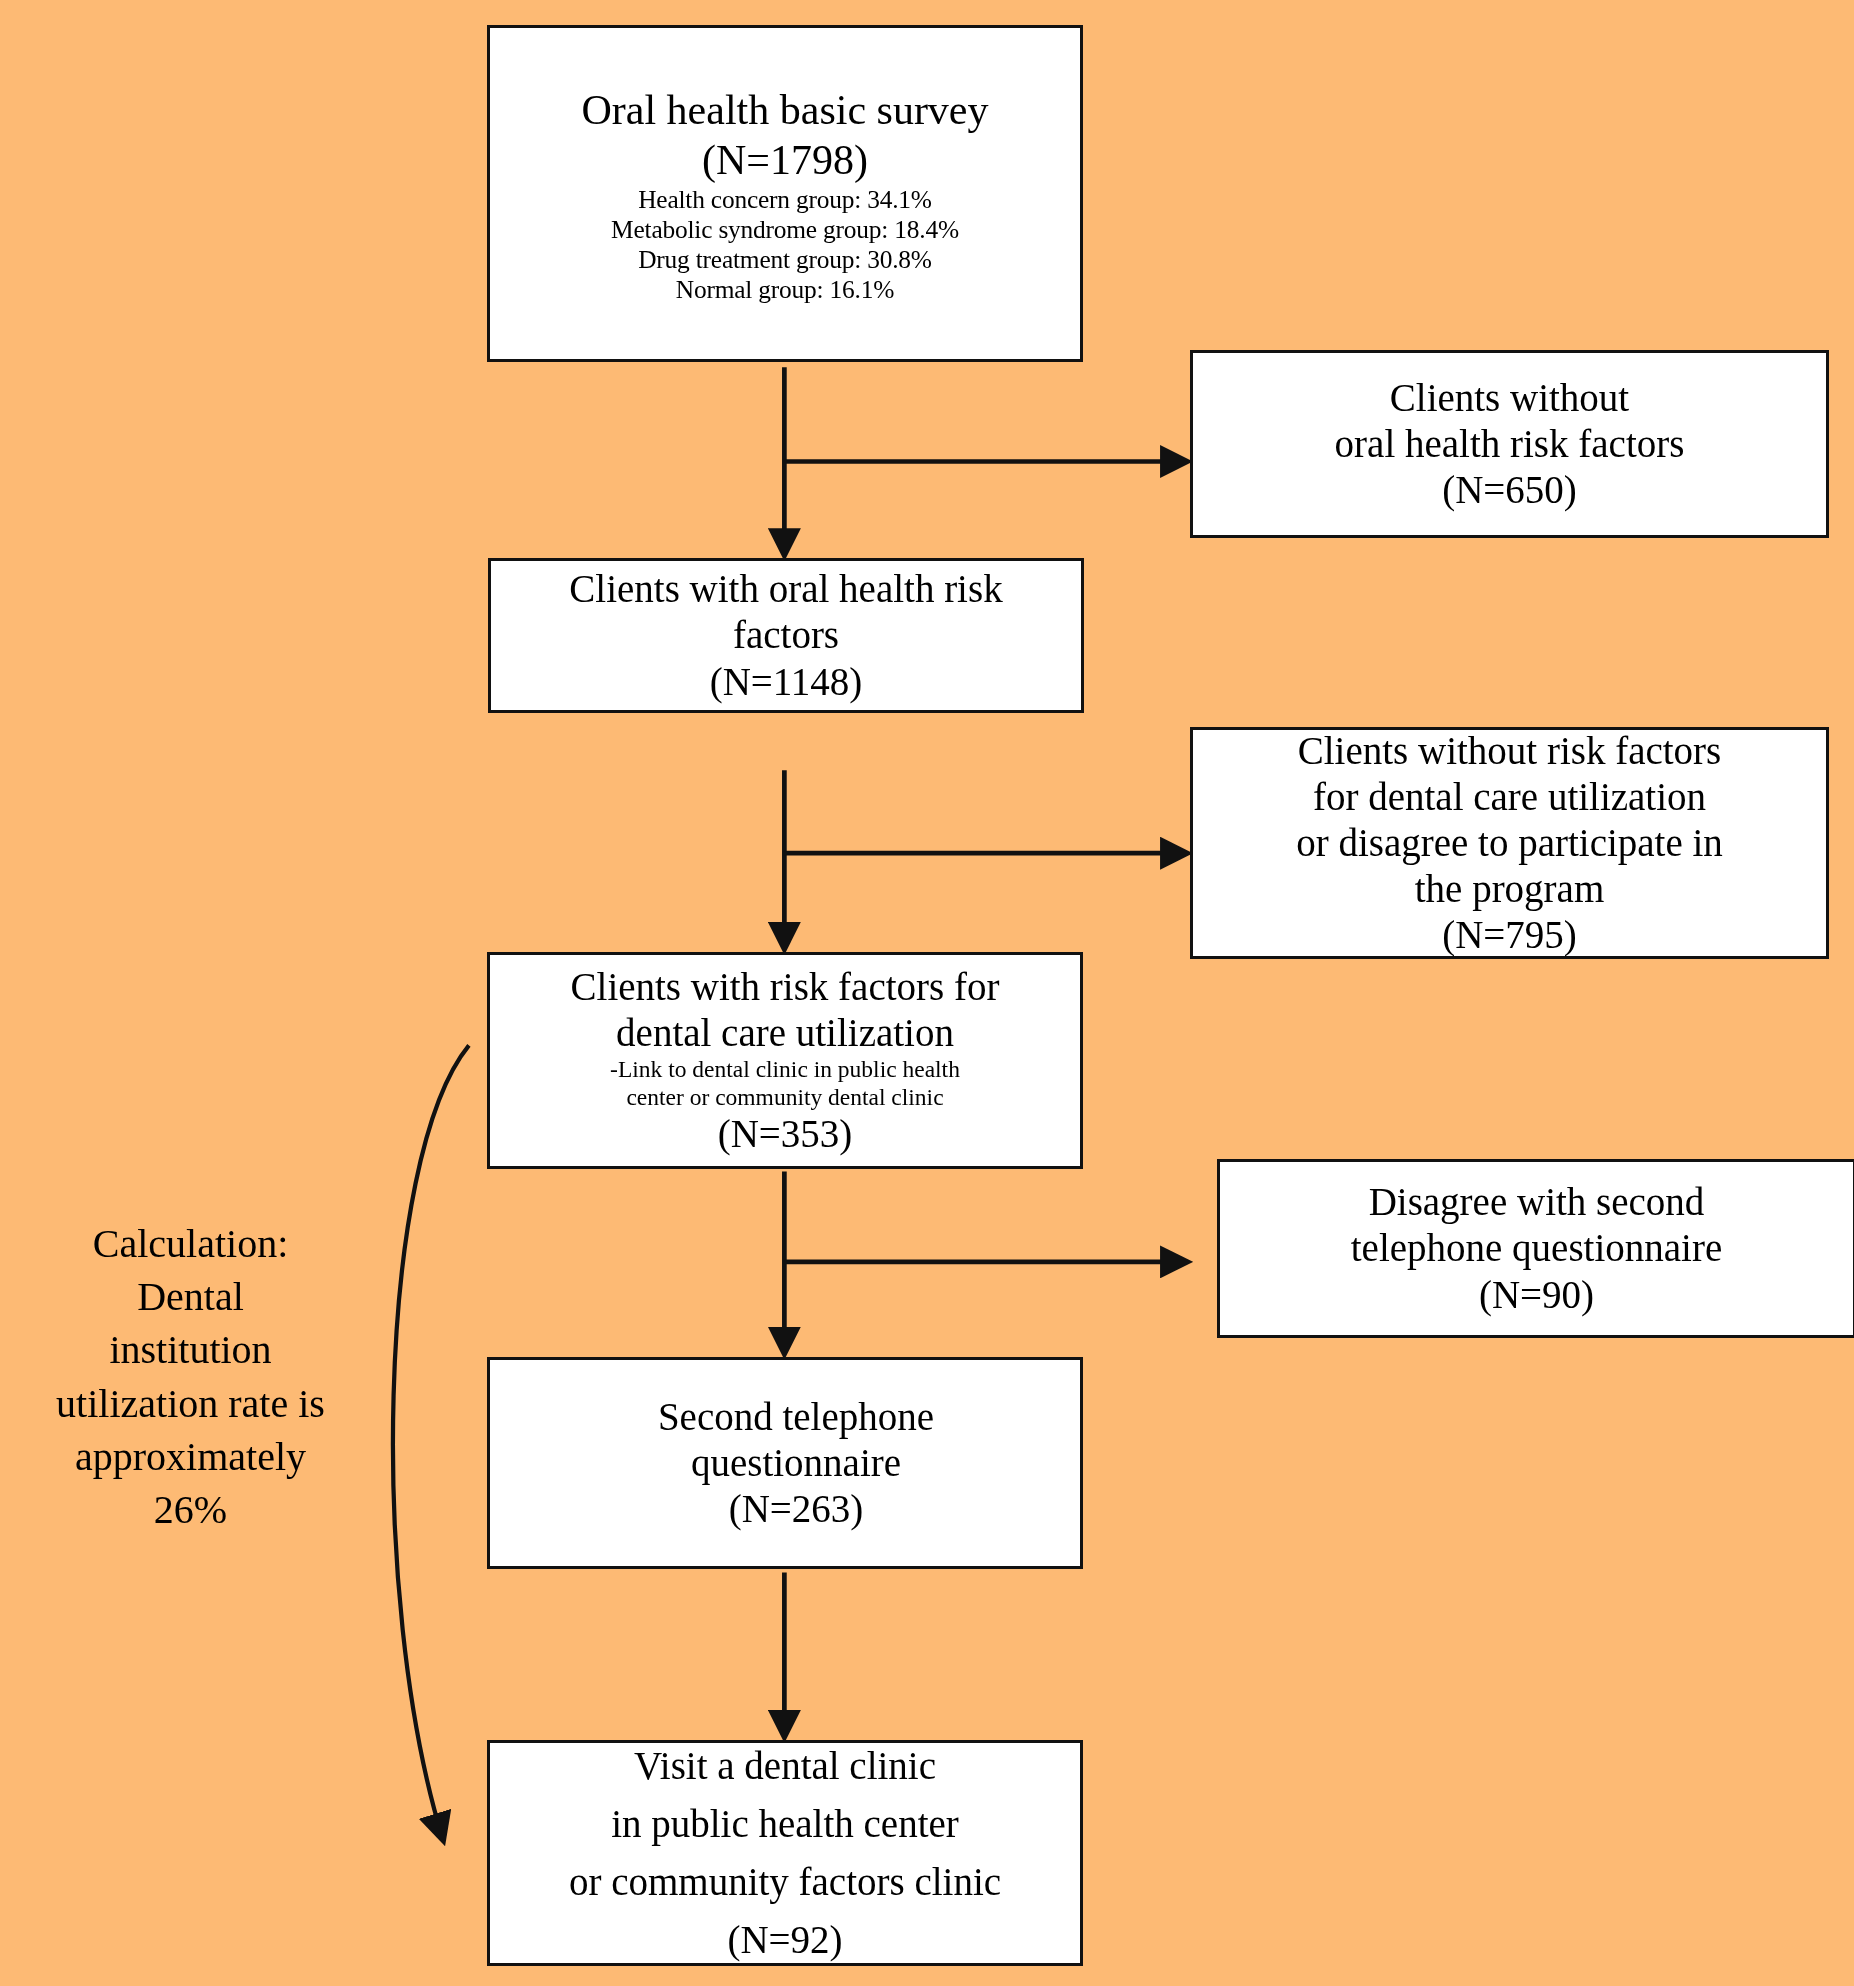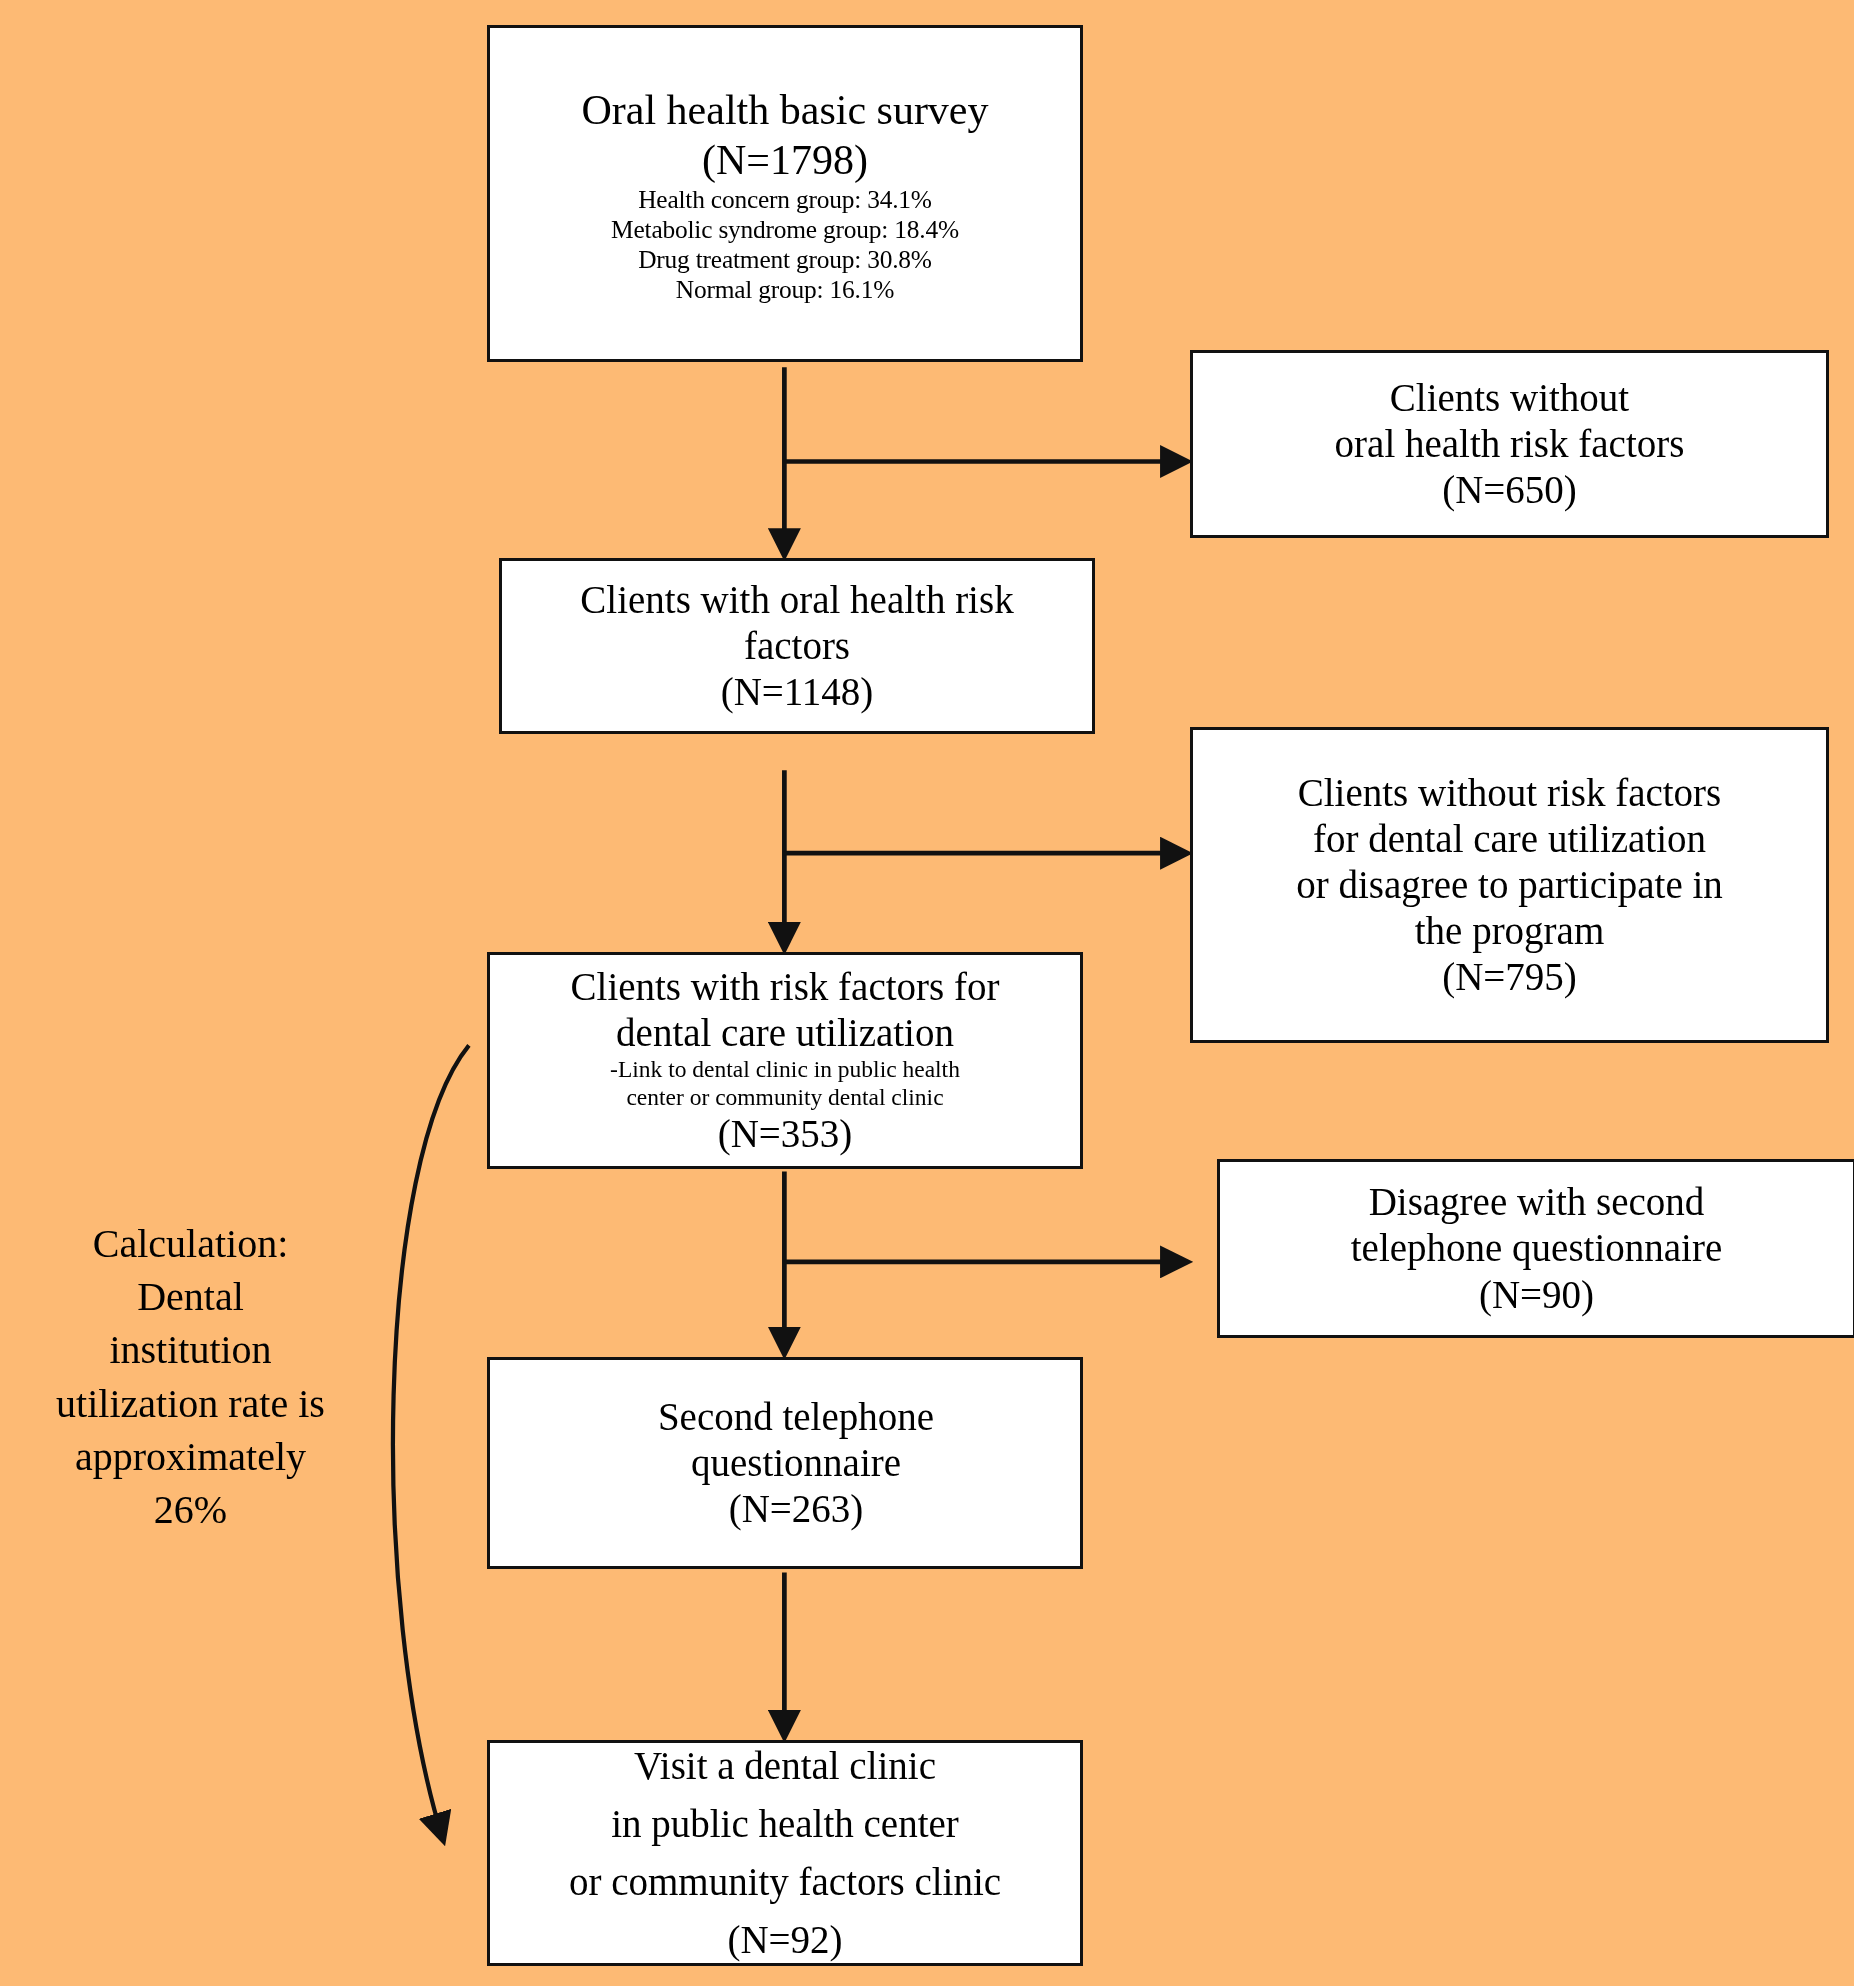--- a/index.html
+++ b/index.html
@@ -29,28 +29,28 @@
     line-height: 1.18;
   }
   .node .line      { display: block; white-space: nowrap; }
   .t-big           { font-size: 42px; }
   .t-mid           { font-size: 39px; }
   .t-small         { font-size: 25.4px; letter-spacing: -0.2px; }
   .t-tiny          { font-size: 23.5px; }
 
   
   #box-survey        { left: 487px;  top: 25.4px;   width: 596px;  height: 337px; padding-top: 3.8px; }
-  #box-risk          { left: 499px;  top: 558px;  width: 596px;  height: 176px; }
+  #box-risk          { left: 488px;  top: 558px;  width: 596px;  height: 155px; }
   #box-dental-risk   { left: 487px;  top: 952px; width: 596px;  height: 217px; }
   #box-second-phone  { left: 487px;  top: 1357px; width: 596px;  height: 212px; padding-left: 22px; }
   #box-visit         { left: 487px;  top: 1740px; width: 596px;  height: 226px; justify-content: space-between; }
 
   
   #box-no-risk       { left: 1190px; top: 350px;  width: 639px;  height: 188px; }
-  #box-no-dental-risk{ left: 1190px; top: 727px;  width: 639px;  height: 316px; }
+  #box-no-dental-risk{ left: 1190px; top: 727px;  width: 639px;  height: 232px; }
   #box-disagree      { left: 1190px; top: 1159px; width: 639px;  height: 179px; margin-left: 27px; }
 
   
   #calc-note {
     position: absolute;
     left: 21px;
     top: 1217px;
     width: 339px;
     font-size: 40px;
     line-height: 1.33;

